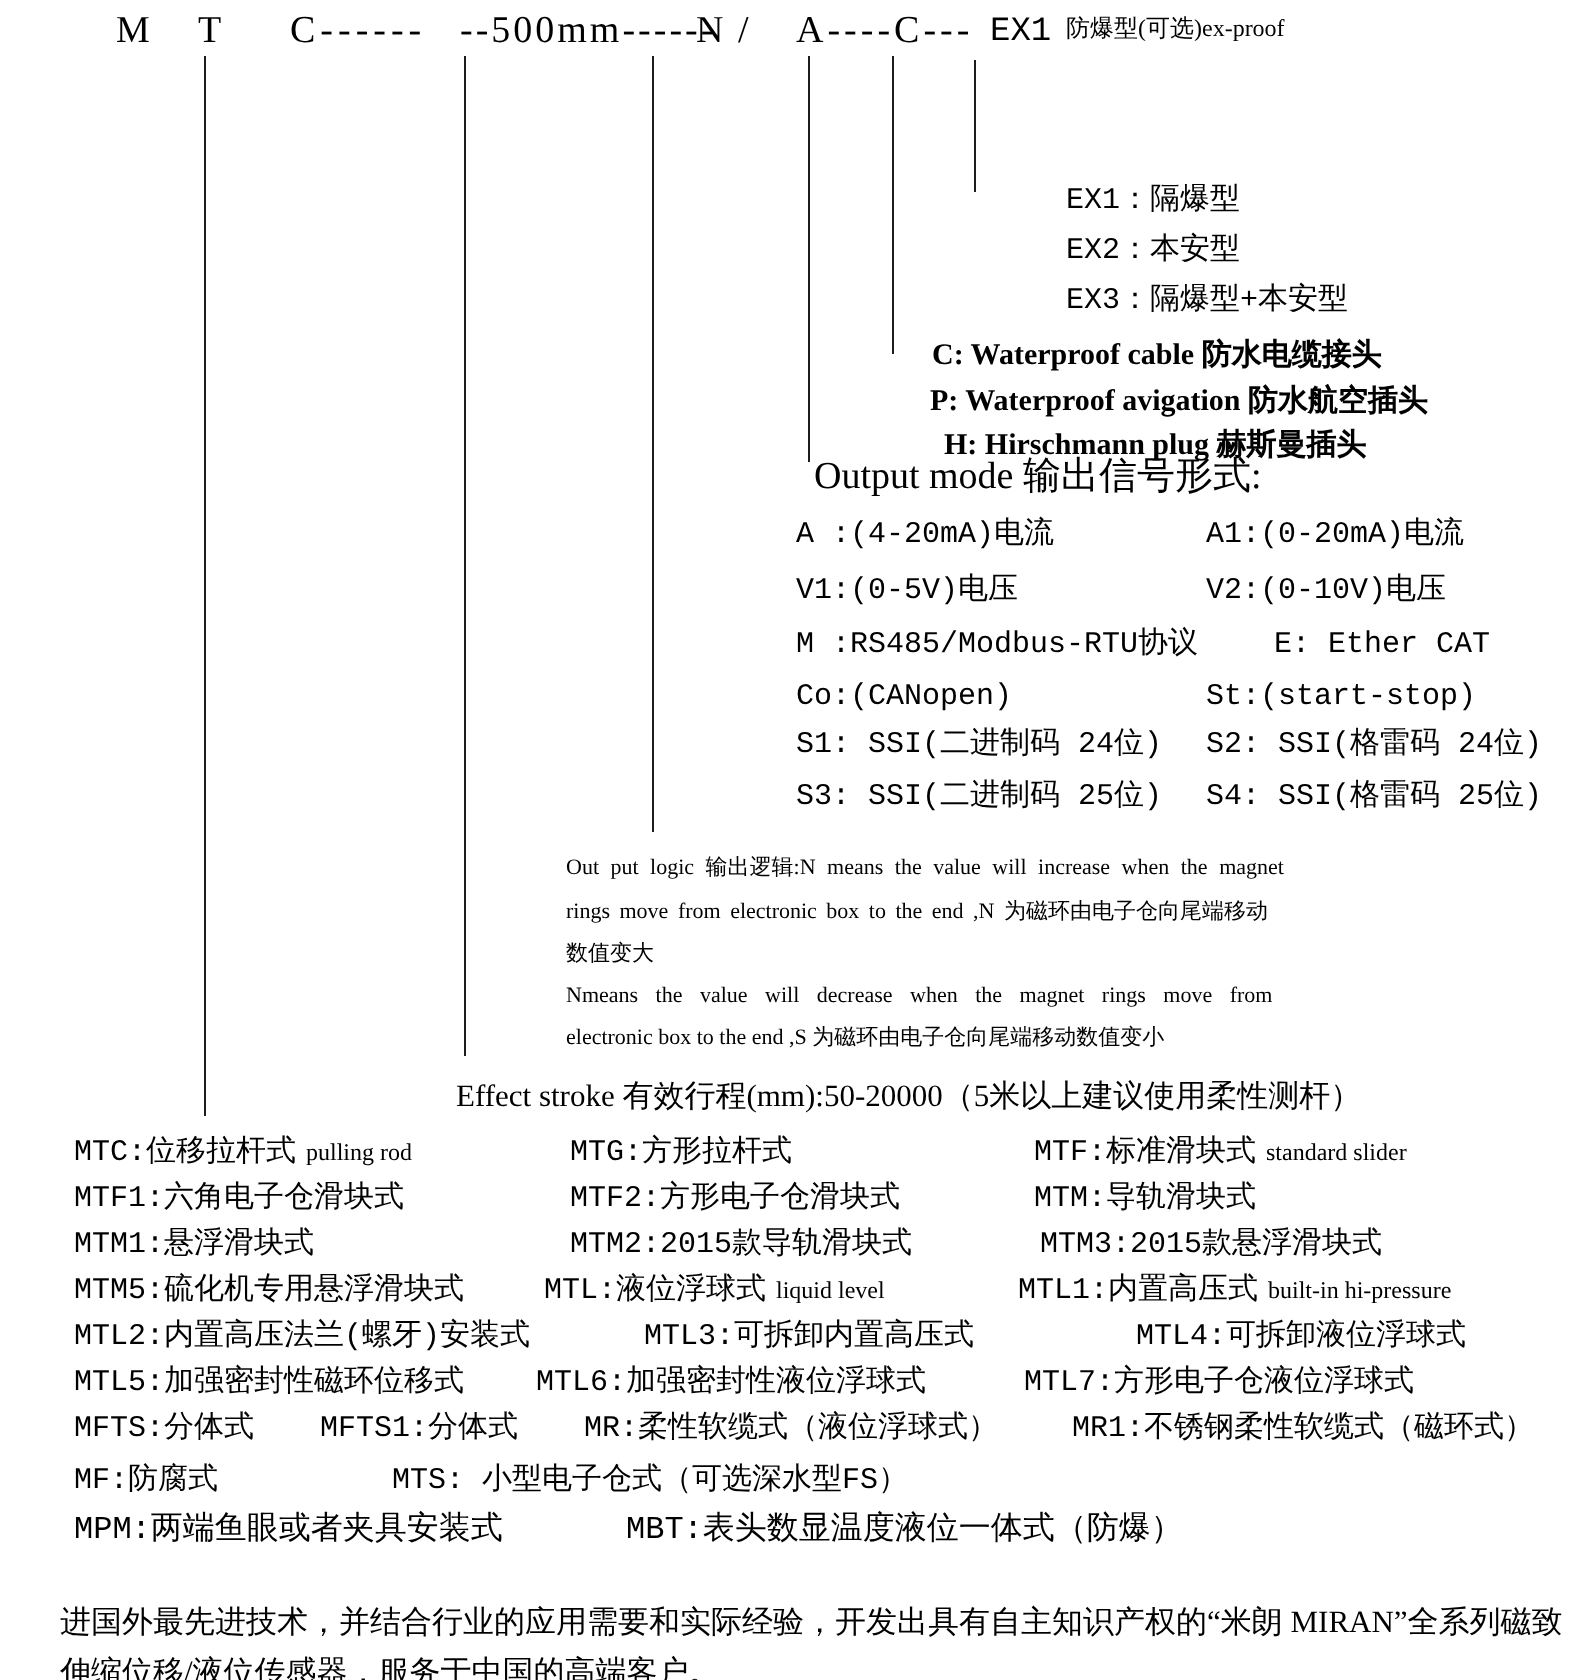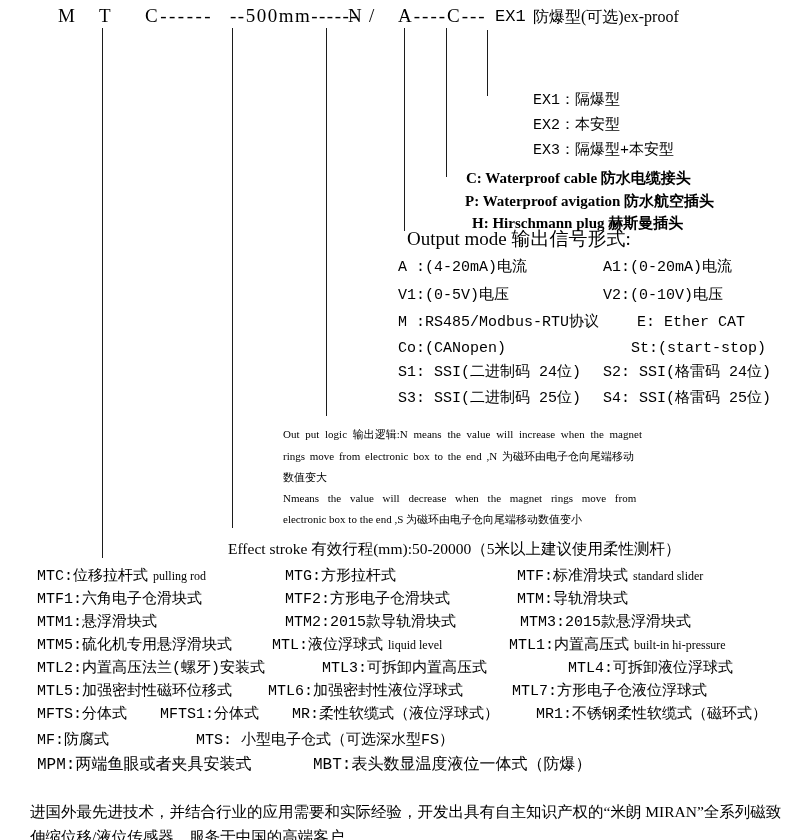--- a/index.html
+++ b/index.html
@@ -29,21 +29,21 @@
 <div class="page">
 
   <span class="abs cl" style="left:58px">M</span>
   <span class="abs cl" style="left:99px">T</span>
   <span class="abs cl" style="left:145px;letter-spacing:2.5px">C------</span>
   <span class="abs cl" style="left:230px;letter-spacing:1.5px">--500mm------</span>
   <span class="abs cl" style="left:348px">N</span>
   <span class="abs cl" style="left:369px">/</span>
   <span class="abs cl" style="left:398px;letter-spacing:2px">A----C---</span>
   <span class="abs mono" style="left:495px;top:7px;font-size:17px">EX1</span>
-  <span class="abs" style="left:533px;top:8px;font-size:16px">防爆型(可选)ex-proof</span>
+  <span class="abs" style="left:533px;top:8px;font-size:12px">防爆型(可选)ex-proof</span>
 
   <div class="vline" style="left:102px;top:28px;height:530px"></div>
   <div class="vline" style="left:232px;top:28px;height:500px"></div>
   <div class="vline" style="left:326px;top:28px;height:388px"></div>
   <div class="vline" style="left:404px;top:28px;height:203px"></div>
   <div class="vline" style="left:446px;top:28px;height:149px"></div>
   <div class="vline" style="left:487px;top:30px;height:66px"></div>
 
   <span class="abs mono ex" style="left:497px;top:92px">EX1：隔爆型</span>
   <span class="abs mono ex" style="left:497px;top:117px">EX2：本安型</span>
@@ -55,21 +55,21 @@
 
   <span class="abs omt" style="left:407px;top:228px">Output mode 输出信号形式:</span>
 
   <span class="abs mono opt" style="left:398px;top:259px">A :(4-20mA)电流</span>
   <span class="abs mono opt" style="left:603px;top:259px">A1:(0-20mA)电流</span>
   <span class="abs mono opt" style="left:398px;top:287px">V1:(0-5V)电压</span>
   <span class="abs mono opt" style="left:603px;top:287px">V2:(0-10V)电压</span>
   <span class="abs mono opt" style="left:398px;top:314px">M :RS485/Modbus-RTU协议</span>
   <span class="abs mono opt" style="left:637px;top:314px">E: Ether CAT</span>
   <span class="abs mono opt" style="left:398px;top:340px">Co:(CANopen)</span>
-  <span class="abs mono opt" style="left:631px;top:340px">St:(start-stop)</span>
+  <span class="abs mono opt" style="left:603px;top:340px">St:(start-stop)</span>
   <span class="abs mono opt" style="left:398px;top:364px">S1: SSI(二进制码 24位)</span>
   <span class="abs mono opt" style="left:603px;top:364px">S2: SSI(格雷码 24位)</span>
   <span class="abs mono opt" style="left:398px;top:390px">S3: SSI(二进制码 25位)</span>
   <span class="abs mono opt" style="left:603px;top:390px">S4: SSI(格雷码 25位)</span>
 
   <span class="abs logic" style="left:283px;top:428px;word-spacing:3px">Out put logic 输出逻辑:N means the value will increase when the magnet</span>
   <span class="abs logic" style="left:283px;top:450px;word-spacing:2px">rings move from electronic box to the end ,N 为磁环由电子仓向尾端移动</span>
   <span class="abs logic" style="left:283px;top:471px">数值变大</span>
   <span class="abs logic" style="left:283px;top:513px">electronic box to the end ,S 为磁环由电子仓向尾端移动数值变小</span>
   <span class="abs logic" style="left:283px;top:492px;word-spacing:6px">Nmeans the value will decrease when the magnet rings move from</span>

